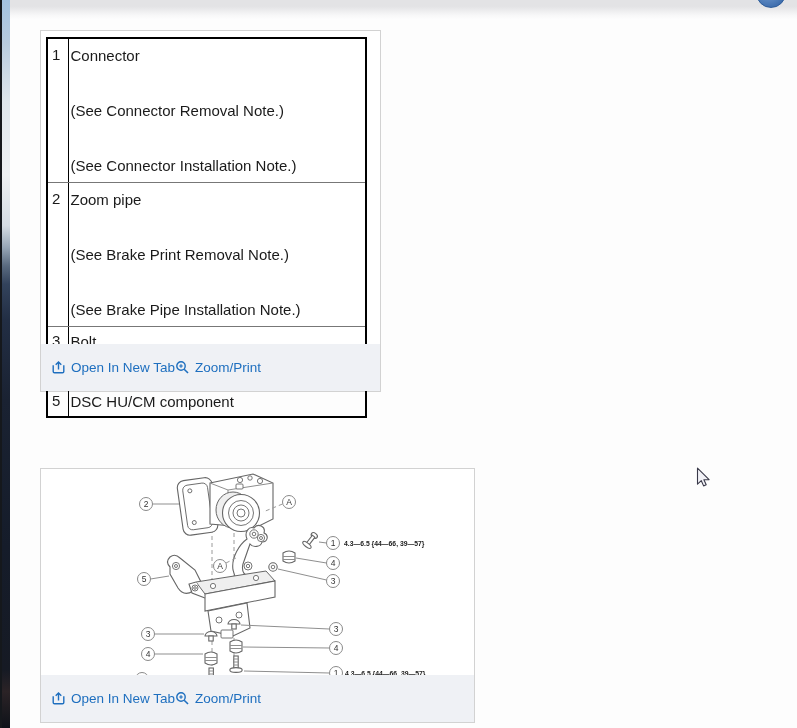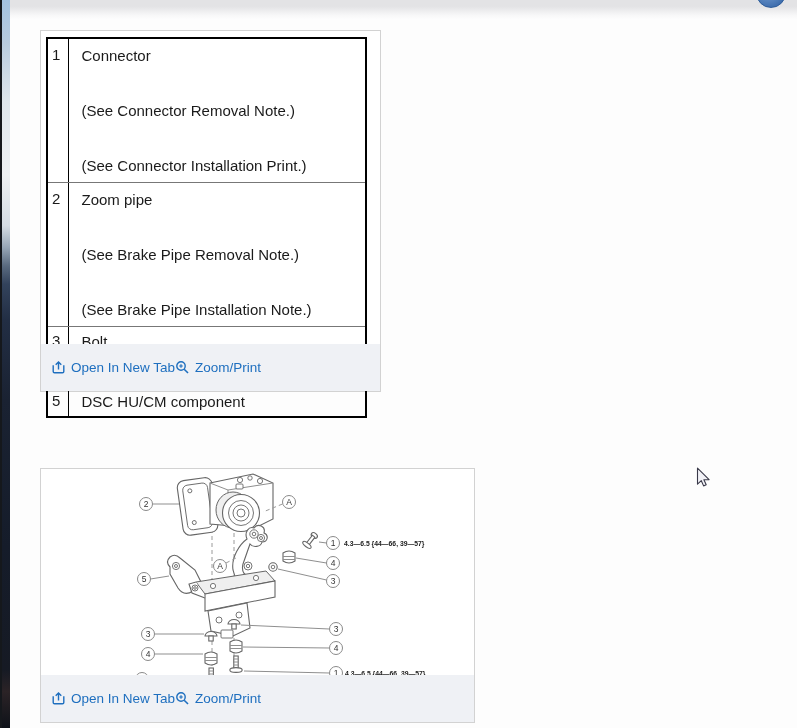--- a/index.html
+++ b/index.html
@@ -27,21 +27,21 @@
     padding:6px 10px; }
   .link { display:inline-flex; align-items:center; gap:5px; color:#1e6fbf;
     font-size:13.5px; text-decoration:none; cursor:pointer; }
   .link svg { display:block; }
   
   table.parts { border-collapse:collapse; border:2px solid #000;
     margin:6px 0 0 5px; width:321px; table-layout:fixed;
     font-size:15px; color:#1a1a1a; }
   table.parts td { vertical-align:top; }
   td.num  { width:21px; border-right:1px solid #000; padding:7px 2px 0 4px; }
-  td.desc { padding:7px 6px 7px 13px; }
+  td.desc { padding:7px 6px 7px 2px; }
   tr.sep td { border-bottom:1px solid #777; }
   td.small-pad { padding-top:5px; padding-bottom:5px; }
   .cell-line { line-height:19px; white-space:nowrap; }
   .cell-line + .cell-line { margin-top:36px; }
   
   .diagram-wrap { position:absolute; left:1px; top:1px; width:433px; height:225px; }
   .diagram-wrap svg { display:block; }
   .dln   { stroke:#8f8f8f; stroke-width:1; fill:none; }
   .dash  { stroke:#9a9a9a; stroke-width:1; fill:none; stroke-dasharray:4 3; }
   .part  { stroke:#666; stroke-width:1.1; fill:#fff; }
@@ -64,28 +64,28 @@
 </div>
 
 <section class="card card-table">
   <table class="parts">
     <tbody>
         <tr class="sep">
       <td class="num">1</td>
       <td class="desc">
         <div class="cell-line">Connector</div>
         <div class="cell-line">(See Connector Removal Note.)</div>
-        <div class="cell-line">(See Connector Installation Print.)</div>
+        <div class="cell-line">(See Connector Installation Note.)</div>
       </td>
     </tr>
     <tr class="sep">
       <td class="num">2</td>
       <td class="desc">
         <div class="cell-line">Zoom pipe</div>
-        <div class="cell-line">(See Brake Pipe Removal Note.)</div>
+        <div class="cell-line">(See Brake Print Removal Note.)</div>
         <div class="cell-line">(See Brake Pipe Installation Note.)</div>
       </td>
     </tr>
     <tr class="sep">
       <td class="num small-pad">3</td>
       <td class="desc small-pad">
         <div class="cell-line">Bolt</div>
       </td>
     </tr>
     <tr class="sep">

